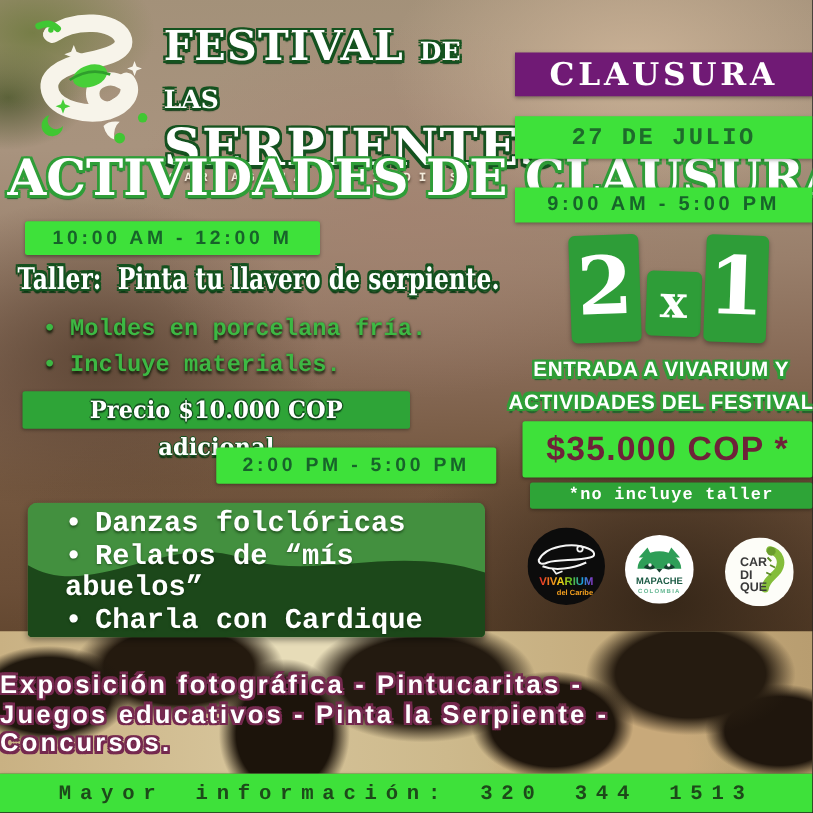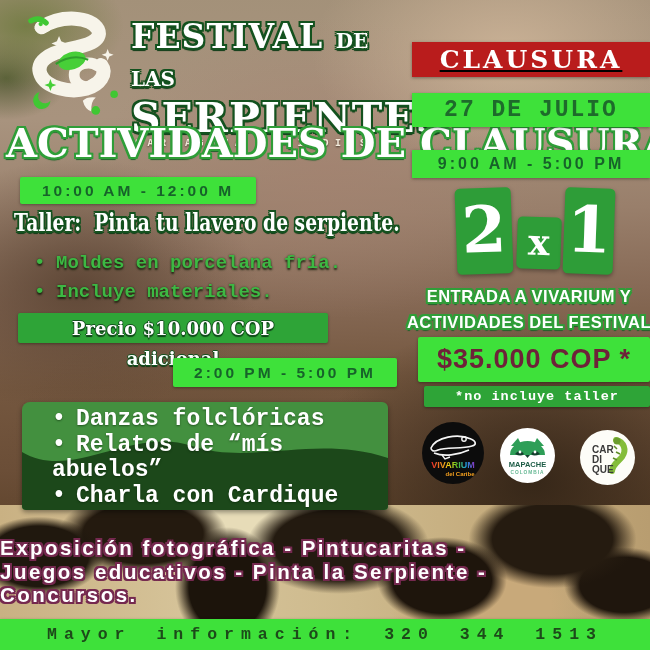--- a/index.html
+++ b/index.html
@@ -64,24 +64,24 @@
     text-shadow:-1px 0 #14521f,1px 0 #14521f,0 -1px #14521f,0 1px #14521f,0 2px 1px #0b3a14;}
   .banner-afternoon{left:173px;top:358px;width:224px;height:29px;background:#3ee13a;}
   .banner-afternoon .time-text{line-height:29px;}
   .panel{left:22px;top:402px;width:366px;height:108px;border-radius:8px 6px 4px 4px;overflow:hidden;
     box-shadow:0 2px 5px rgba(0,0,0,.4);}
   .panel svg{position:absolute;inset:0;}
   .panel-list{position:absolute;left:30px;top:5px;font-size:23px;line-height:25.5px;color:#fff;
     text-shadow:0 1px 2px rgba(0,30,0,.5);}
   .panel-list .dot{display:inline-block;width:24px;}
   
-  .banner-clausura{left:412px;top:42px;width:238px;height:35px;background:#b91c1c;border-radius:0;text-decoration:underline;}
+  .banner-clausura{left:412px;top:42px;width:238px;height:35px;background:#701a75;border-radius:0;}
   .clausura-text{font-size:25px;color:#fff;letter-spacing:3px;line-height:35px;}
   .banner-date{left:412px;top:93px;width:238px;height:34px;background:#3ee13a;border-radius:0;}
-  .date-text{font-size:23px;color:#1e6b2b;letter-spacing:2px;line-height:34px;}
+  .date-text{font-size:19px;color:#1e6b2b;letter-spacing:2px;line-height:34px;}
   .banner-hours{left:412px;top:150px;width:238px;height:28px;background:#3ee13a;border-radius:0;}
   .banner-hours .time-text{line-height:28px;font-size:16px;}
   .tile{position:absolute;background:#2e9d38;border-radius:5px;text-align:center;color:#fff;
     box-shadow:0 2px 4px rgba(0,0,0,.35);}
   .tile-2{left:456px;top:188px;width:56px;height:86px;transform:rotate(-2deg);}
   .tile-x{left:517px;top:217px;width:44px;height:52px;transform:rotate(2deg);}
   .tile-1{left:564px;top:188px;width:50px;height:86px;transform:rotate(2deg);}
   .tile-big{font-size:64px;line-height:84px;}
   .tile-sm{font-size:36px;line-height:50px;}
   .entrada{left:406px;top:283px;width:246px;text-align:center;font-weight:800;font-size:16.5px;

